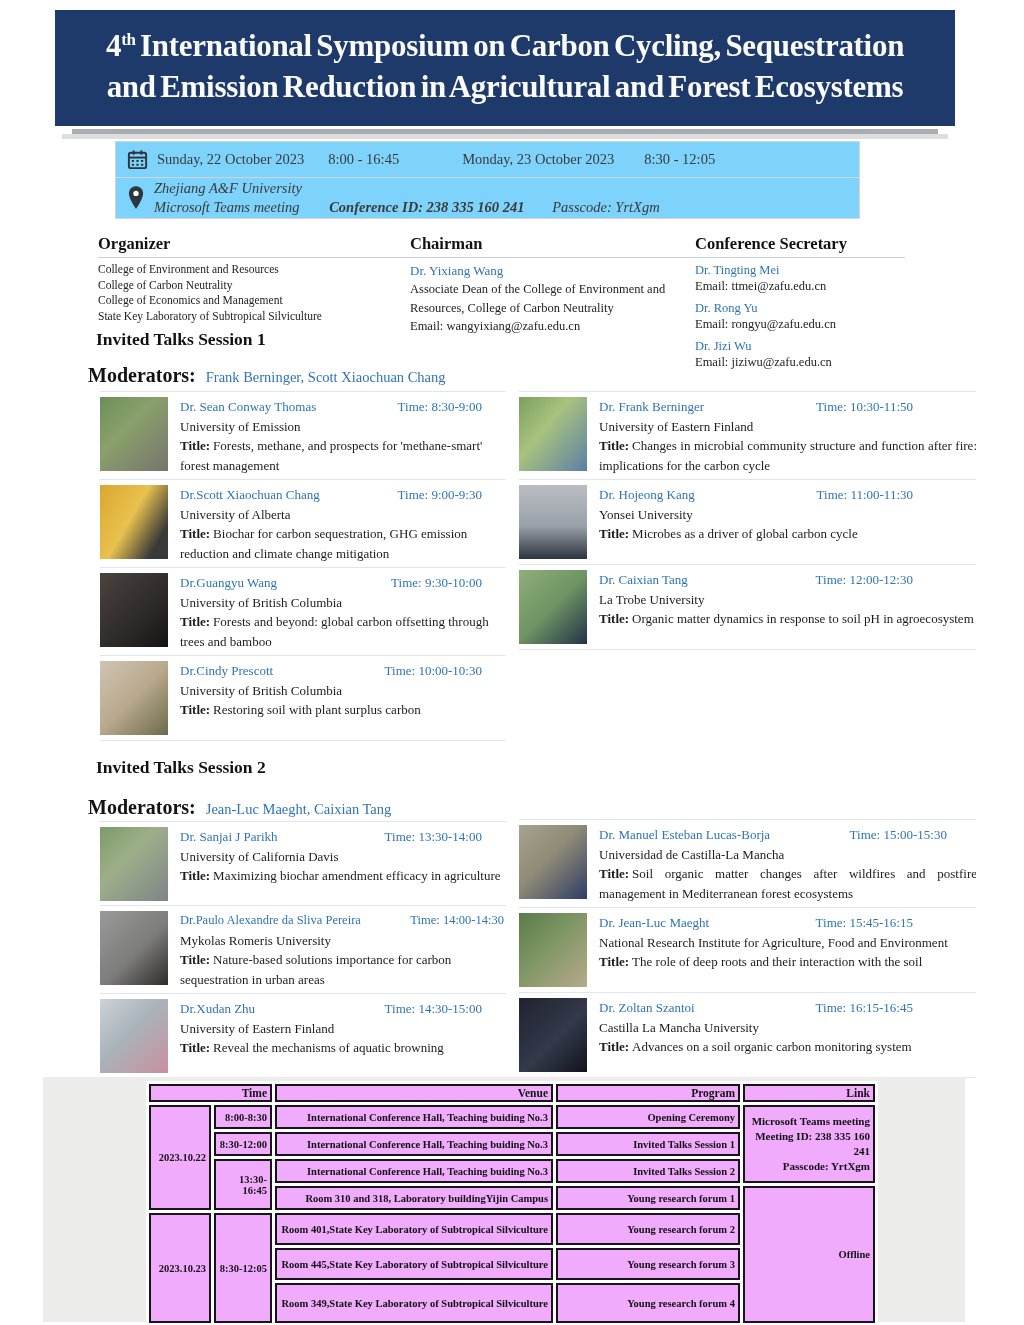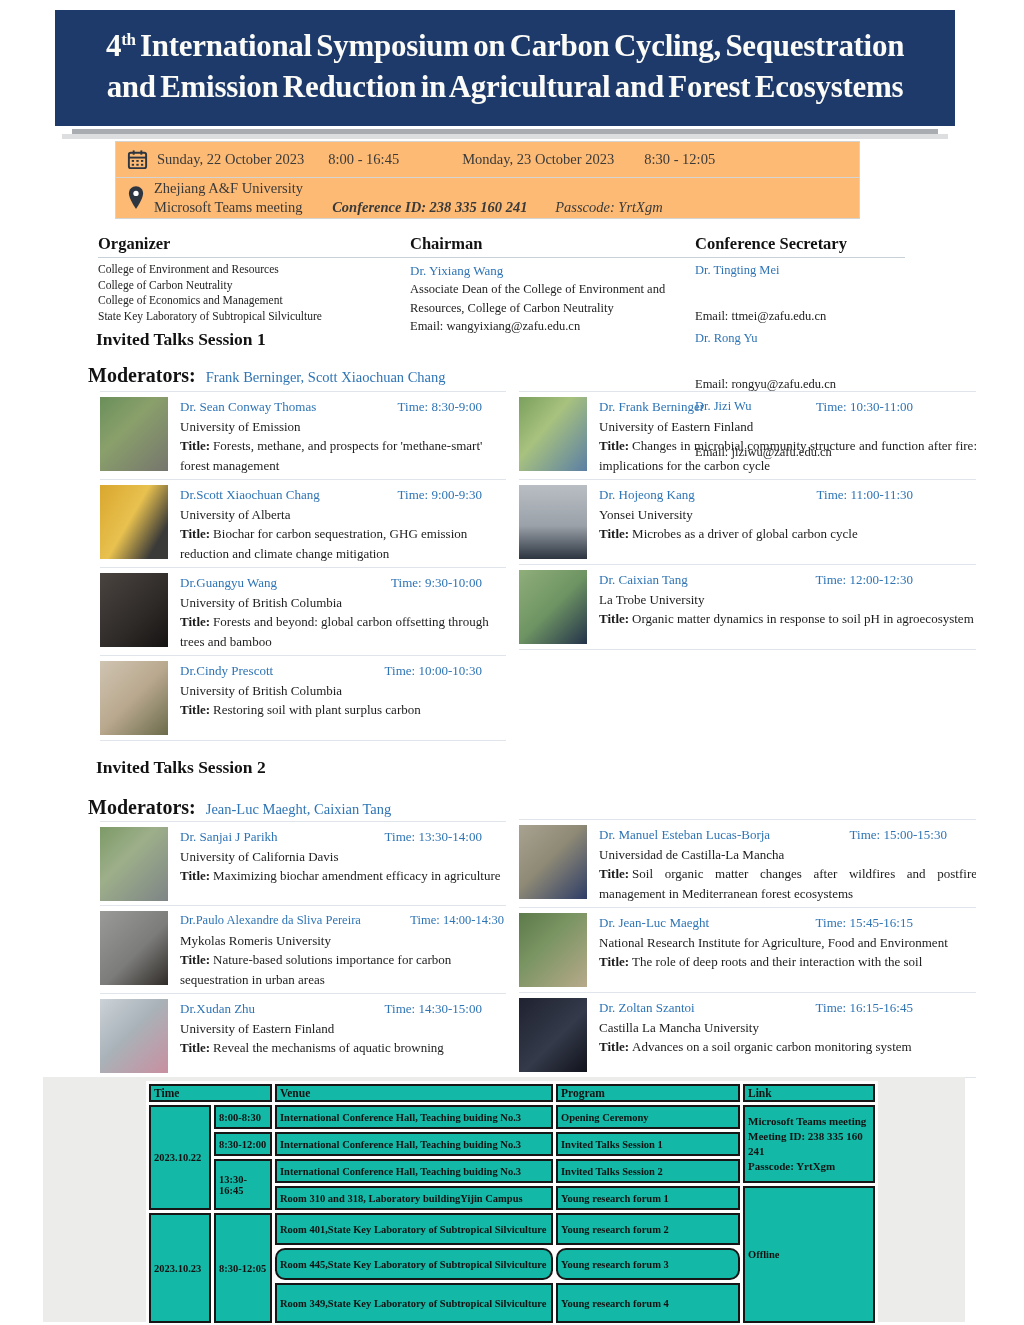--- a/index.html
+++ b/index.html
@@ -12,44 +12,44 @@
             background:#1e3a6b; color:#fbfbf7; text-align:center; }
   .banner-line { font-weight:700; font-size:31px; line-height:41px; letter-spacing:-0.3px; word-spacing:-3px; }
   .banner-line.first { padding-top:15px; }
   .banner-sup { font-size:17px; vertical-align:super; line-height:0; }
 
   
   #shadow1 { position:absolute; left:72px; top:129px; width:866px; height:5px; background:#a9adb2; }
   #shadow2 { position:absolute; left:62px; top:134px; width:886px; height:5px; background:#dcdee0; }
 
   
-  .infobar { position:absolute; left:115px; width:745px; background:#fdba74; border:1px solid #d4d4d2; }
+  .infobar { position:absolute; left:115px; width:745px; background:#7dd3fc; border:1px solid #d4d4d2; }
   #datebar { top:141px; height:37px; display:flex; align-items:center; font-size:14.5px; color:#3a3a3a; }
   #venuebar { top:177px; height:42px; display:flex; align-items:center; font-size:14.5px; color:#3a3a3a; }
   .ib-icon { margin-left:10px; margin-right:8px; flex:none; display:flex; align-items:center; }
   .sp-a { margin-left:24px; } .sp-b { margin-left:63px; } .sp-c { margin-left:30px; }
   .venue-lines { line-height:19px; }
-  .it { }
+  .it { font-style:italic; }
   .cid { font-style:italic; font-weight:700; margin-left:26px; }
   .pcode { font-style:italic; margin-left:24px; }
 
   
   .colhead { font-weight:700; font-size:16.5px; color:#121212; margin-bottom:8px; }
   #col-organizer { position:absolute; left:98px; top:234px; width:300px; }
   #col-chairman  { position:absolute; left:410px; top:234px; width:268px; }
   #col-secretary { position:absolute; left:695px; top:234px; width:218px; }
   #cols-underline { position:absolute; left:98px; top:257px; width:807px; height:1px; background:#c8d0d8; }
   .org-item { font-size:11.5px; line-height:15.5px; color:#222; }
   .blue { color:#2e74b5; }
   .ch-name { font-size:13px; line-height:18px; }
   .ch-role { font-size:12.5px; line-height:18.5px; color:#222; }
   .ch-email { font-size:12.5px; line-height:18.5px; color:#222; }
   .sec-pair { margin-bottom:6px; }
   .sec-name { font-size:12.5px; line-height:16px; }
-  .sec-email { font-size:12.5px; line-height:16px; color:#222;margin-top:30px; }
+  .sec-email { font-size:12.5px; line-height:16px; color:#222; }
 
   
   .session-heading { position:absolute; left:96px; font-weight:700; font-size:17.5px; color:#121212; }
   .mods { position:absolute; left:88px; }
   .mods-label { font-weight:700; font-size:20px; color:#121212; }
   .mods-names { font-size:14.5px; margin-left:6px; }
 
   
   .spk-col { position:absolute; }
   .card { display:flex; min-height:85px; padding:5px 0 4px 0; border-bottom:1px solid #dfe5ea; }
@@ -77,25 +77,25 @@
   .p10 { background:linear-gradient(135deg,#cbd3d8,#a9b2b8 45%,#c98fa0); }
   .p11 { background:linear-gradient(135deg,#a8a290,#8f8a76 45%,#2e3d66); }
   .p12 { background:linear-gradient(135deg,#5d7a4a,#7a9462 40%,#b7a98a); }
   .p13 { background:linear-gradient(135deg,#1f2230,#343a4a 55%,#11131c); }
 
   
   #band { position:absolute; left:43px; top:1077px; width:922px; height:245px; background:#ececea; }
   #progtable { position:absolute; left:146px; top:1081px; width:732px;
                border-collapse:separate; border-spacing:3px; table-layout:fixed;
                background:#fdfdfd; font-family:"Liberation Serif", serif; }
-  #progtable td { border:2px solid #161616; background:#14b8a6; text-align:left;
+  #progtable td { border:2px solid #161616; background:#f0abfc; text-align:right;
                   font-weight:700; font-size:10.5px; color:#111; padding:1px 3px;margin-left:20px; }
   #progtable td.hd { font-size:11.5px; height:16px; }
   .rh1 { height:24px; } .rh2 { height:24px; } .rh3 { height:24px; } .rh4 { height:24px; }
-  .rh5 { height:32px; } .rh6 { height:32px;border-radius:10px; } .rh7 { height:40px; }
+  .rh5 { height:32px; } .rh6 { height:32px; } .rh7 { height:40px; }
   .link-line { line-height:15px; font-size:11px; }
 </style>
 </head>
 <body>
 
 <div id="page">
 
   <div id="banner">
     <div class="banner-line first">
       <span>4</span><span class="banner-sup">th</span>
@@ -224,21 +224,21 @@
       </div>
     </div>
   </div>
 
   <div class="spk-col col-right" style="left:519px; top:391px; width:458px;">
     <div class="card first">
       <div class="photo p5"></div>
       <div class="info">
         <div class="r1">
             <span class="name">Dr. Frank Berninger</span>
-            <span class="time">Time: 10:30-11:00</span>
+            <span class="time">Time: 10:30-11:50</span>
           </div>
         <div>University of Eastern Finland</div>
         <div class="ttl"><span class="tl">Title:</span><span>Changes in microbial community structure and function after fire: implications for the carbon cycle</span></div>
       </div>
     </div>
     <div class="card">
       <div class="photo p6"></div>
       <div class="info">
         <div class="r1">
             <span class="name">Dr. Hojeong Kang</span>

